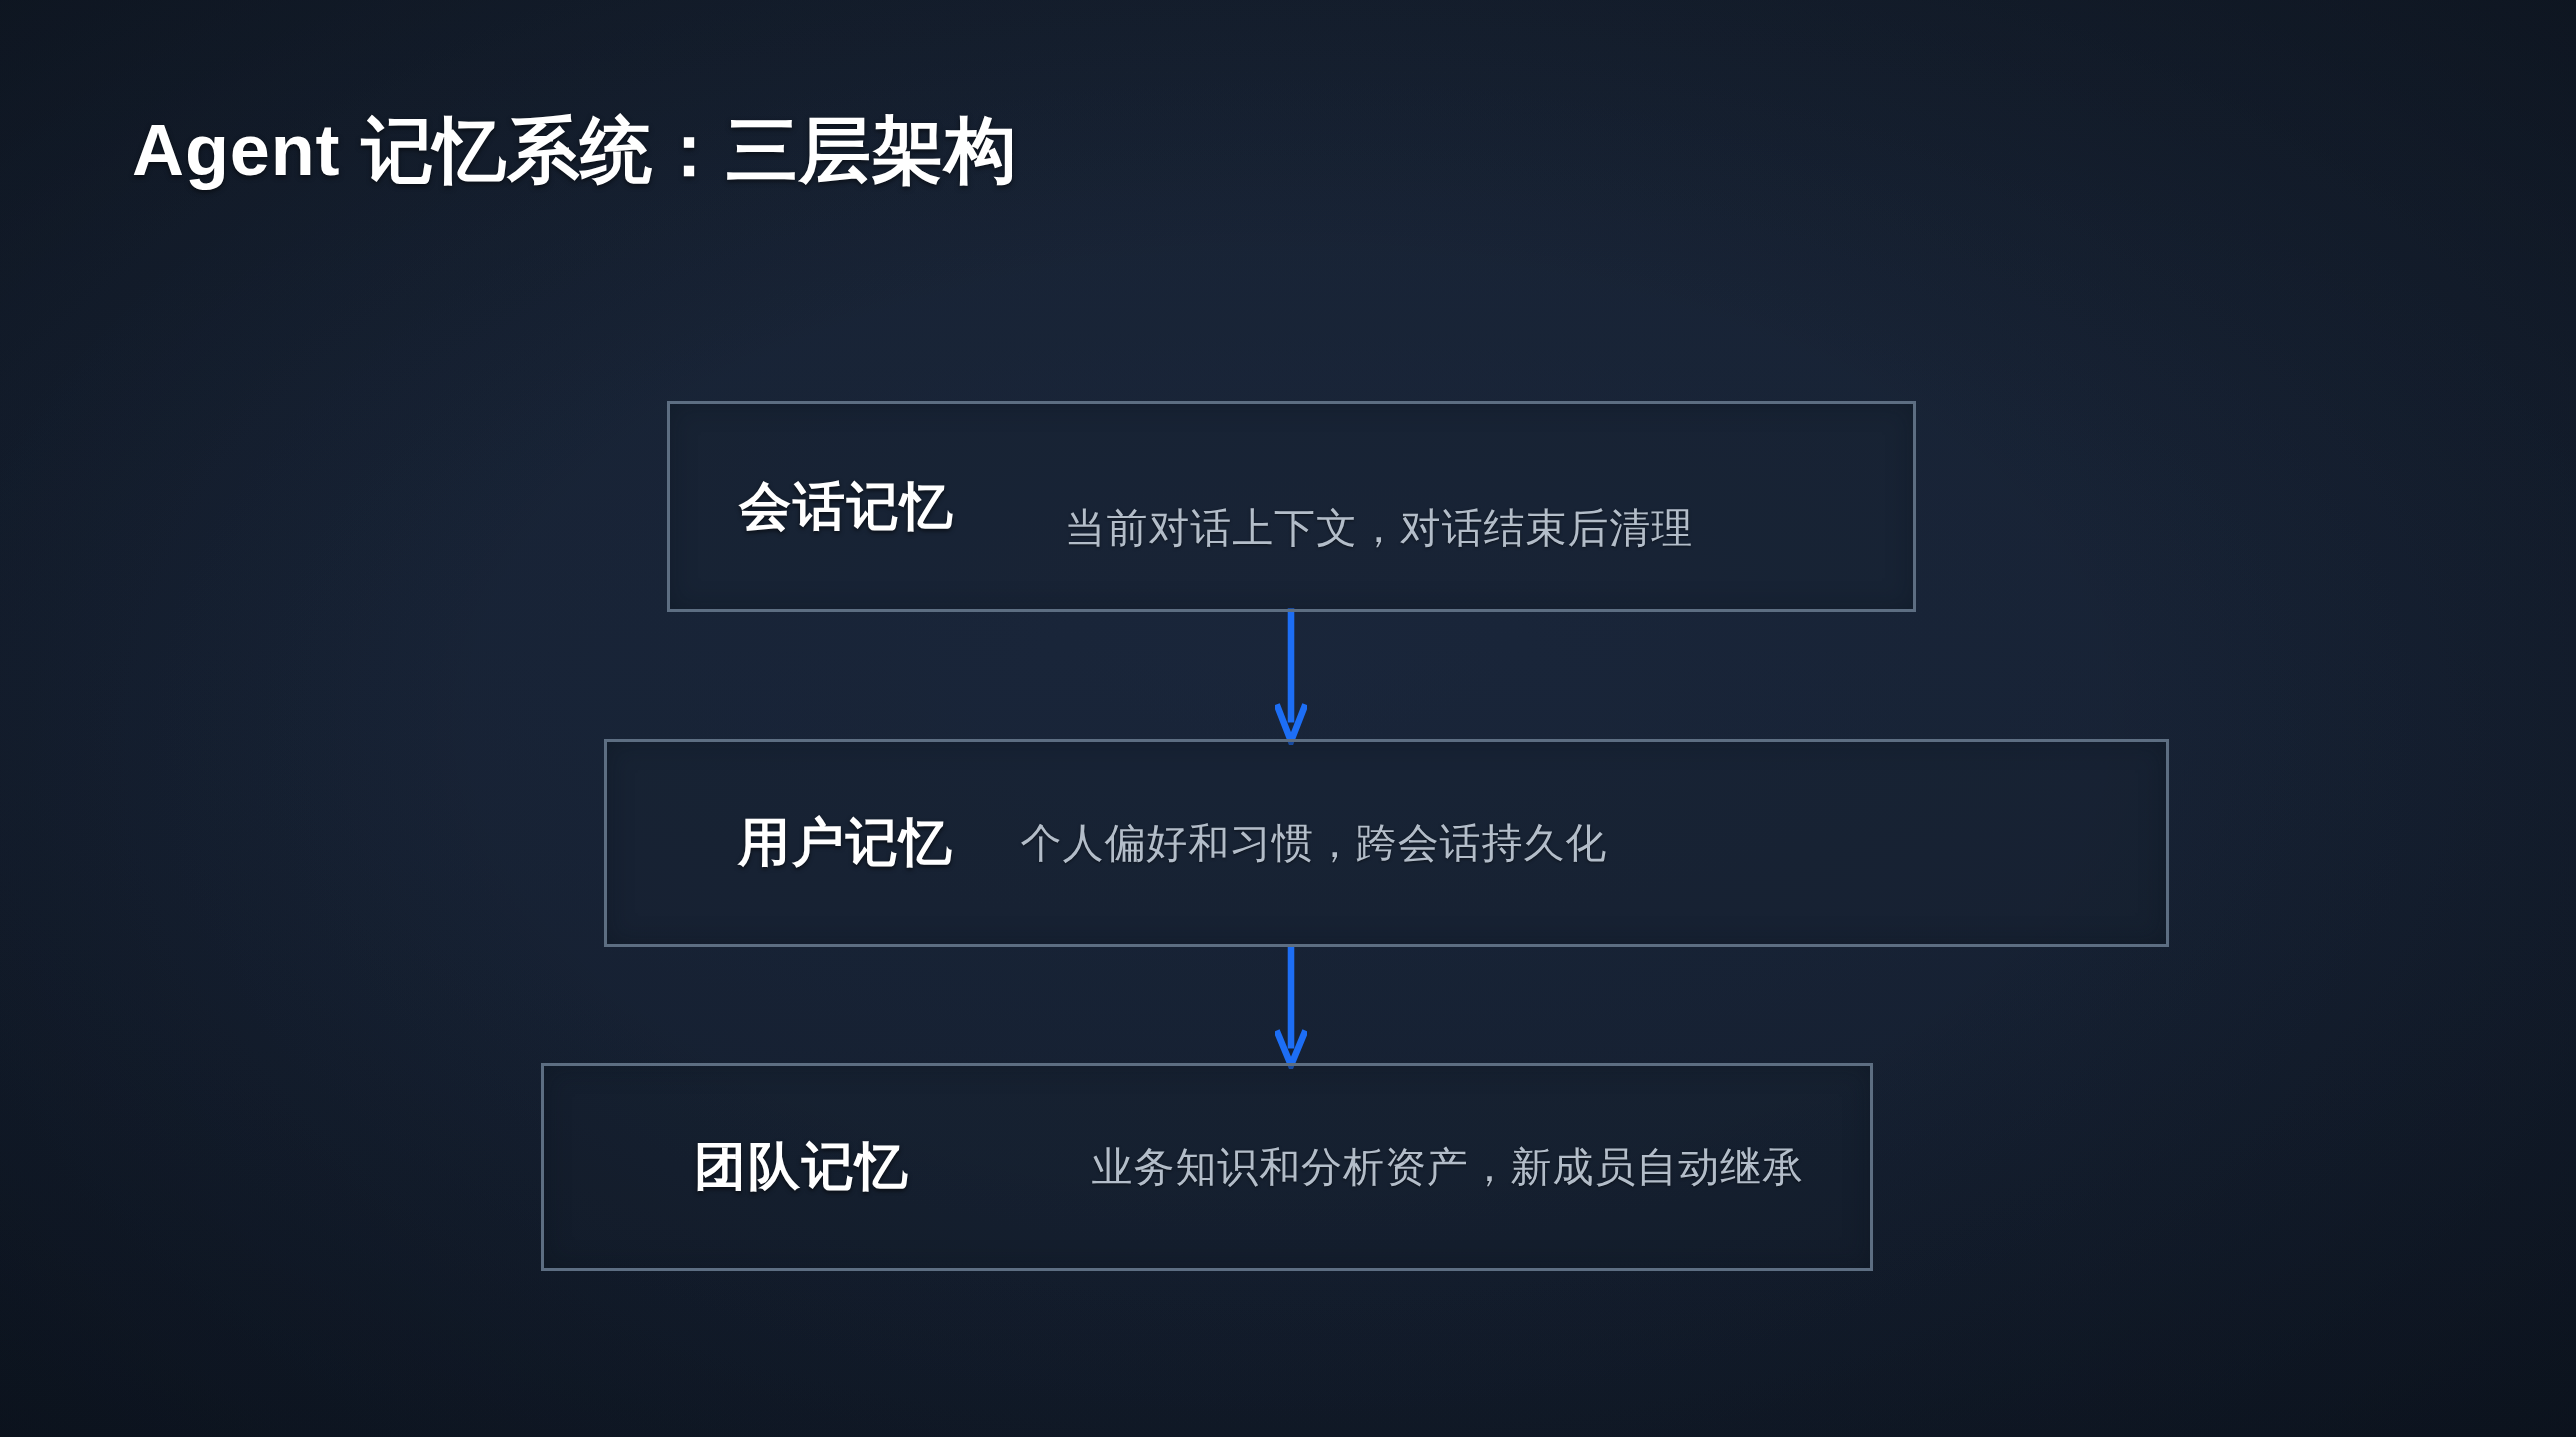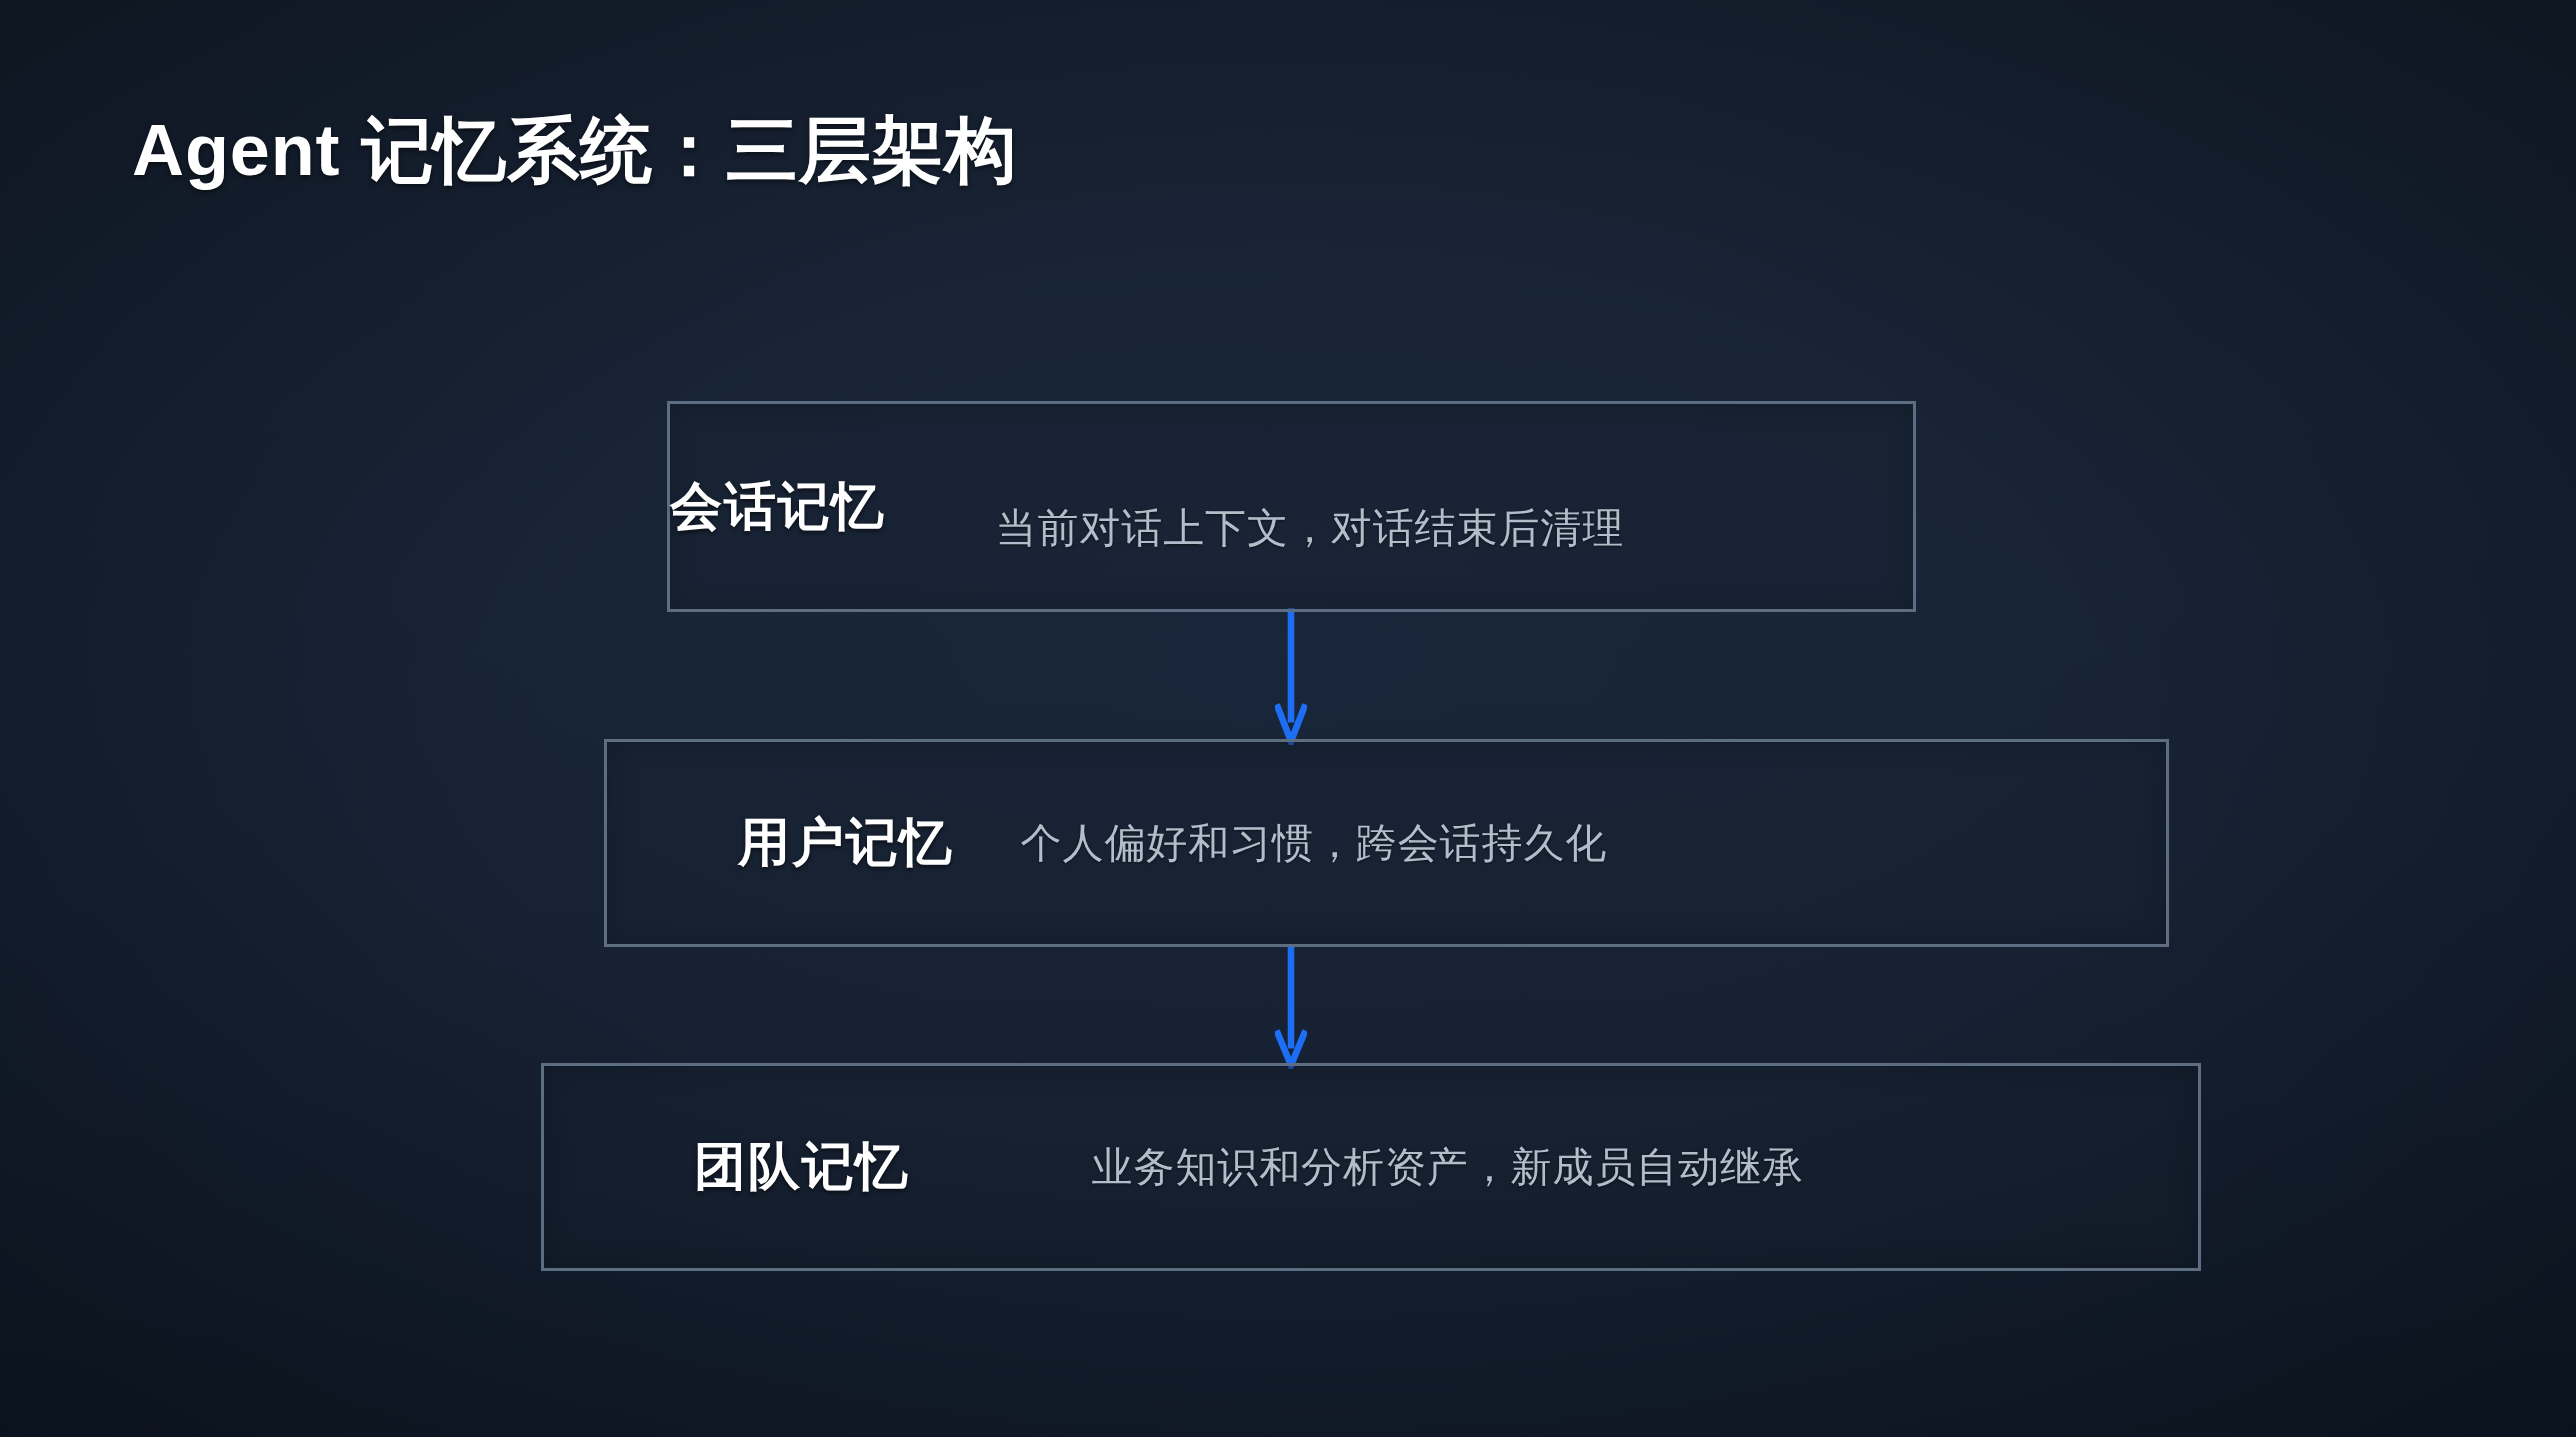--- a/index.html
+++ b/index.html
@@ -72,38 +72,38 @@
     text-shadow: 0 0.9px 2.8px rgba(0,0,0,0.5);
   }
 
   
   #box-session {
     left: 667px;
     top: 401px;
     width: 1249px;
     height: 211px;
   }
-  #box-session .mem-label { }
+  #box-session .mem-label { margin-left: 69px; }
   #box-session .mem-desc  { margin-left: 110px; margin-top: 44px; }
 
   
   #box-user {
     left: 604px;
     top: 739px;
     width: 1565px;
     height: 208px;
   }
   #box-user .mem-label { margin-left: 131px; }
   #box-user .mem-desc  { margin-left: 67px; }
 
   
   #box-team {
     left: 541px;
     top: 1063px;
-    width: 1660px;
+    width: 1332px;
     height: 208px;
   }
   #box-team .mem-label { margin-left: 150px; }
   #box-team .mem-desc  { margin-left: 182px; text-align: right; }
 
   .connector {
     position: absolute;
     z-index: 2;
     left: 1275px;
     width: 32px;

